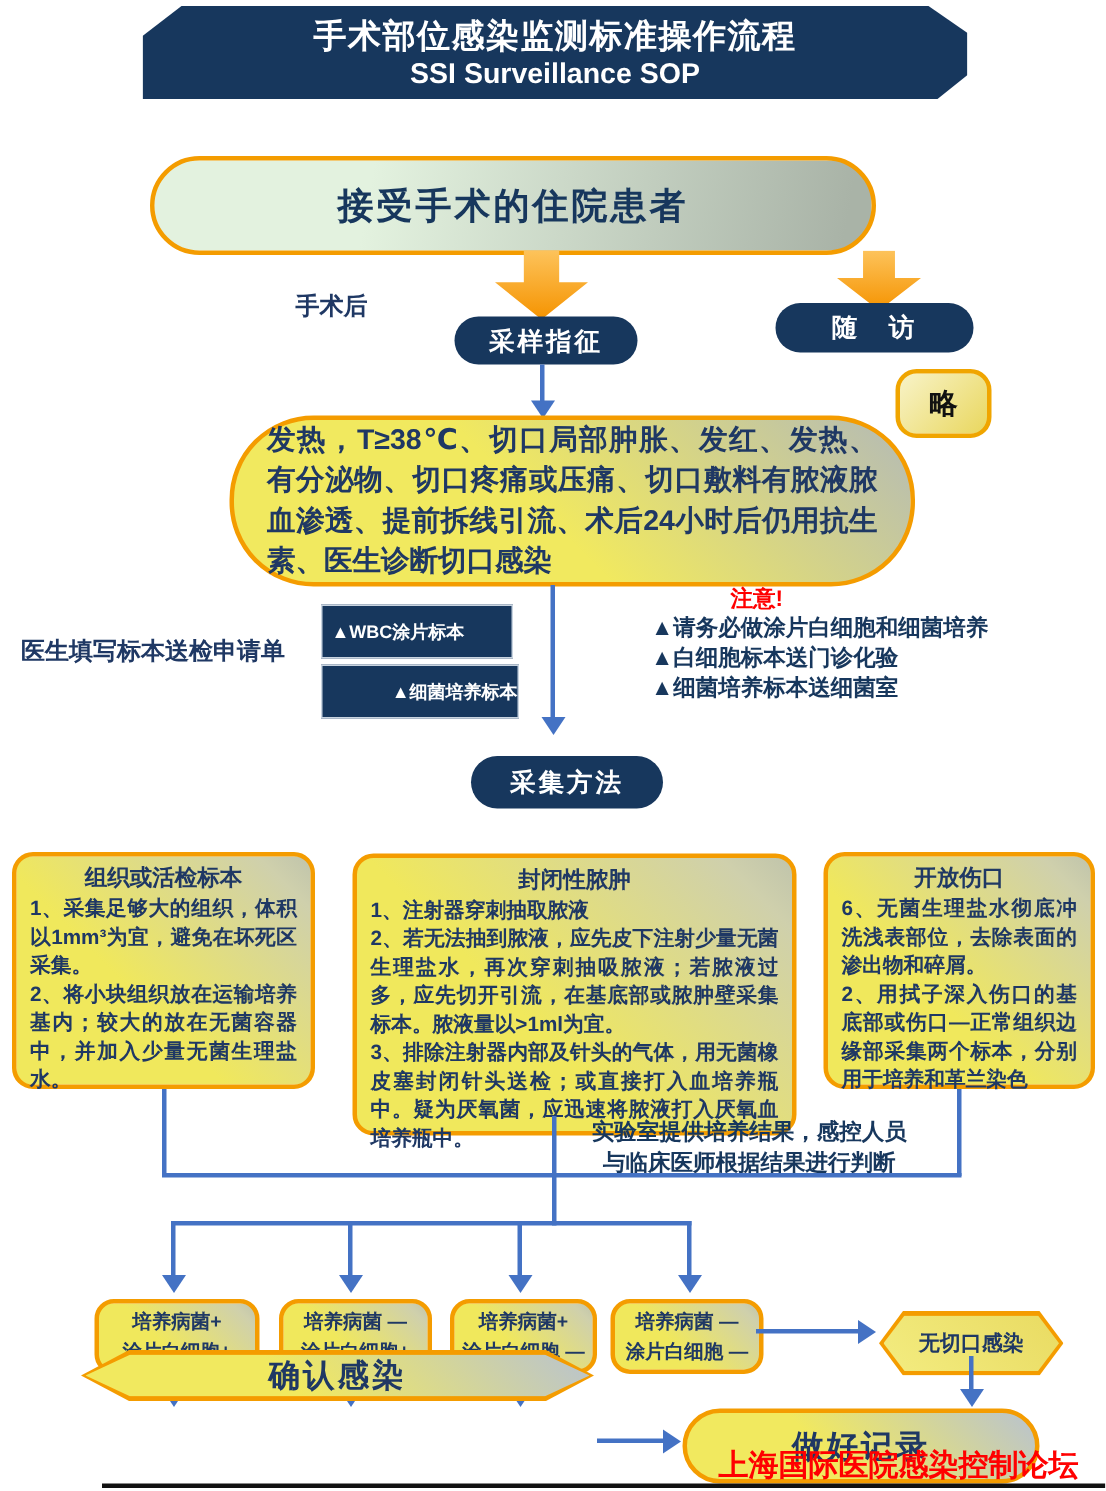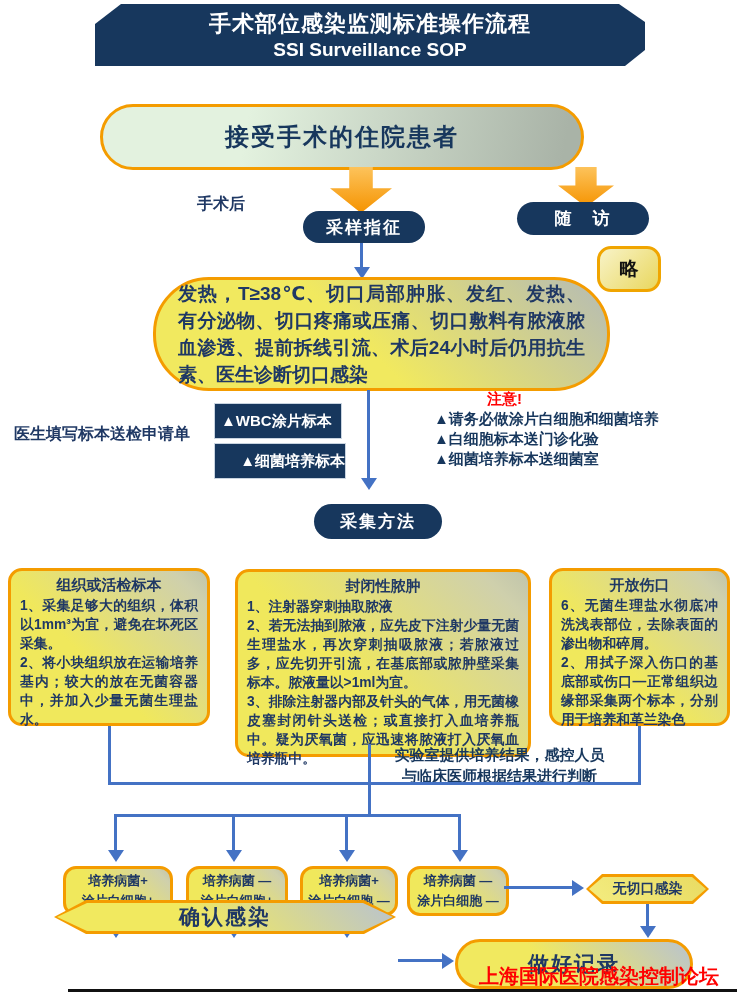--- a/index.html
+++ b/index.html
@@ -44,21 +44,21 @@
     display:flex;align-items:center;justify-content:center;text-align:justify;
     font-size:19px;line-height:1.43;background:linear-gradient(45deg,#f1e95f 45%,#babfae 95%);
   }
   
   .line{background:#4472C4;}
   .ah-down{width:0;height:0;border-left:8px solid transparent;border-right:8px solid transparent;border-top:12px solid #4472C4;}
   .ah-right{width:0;height:0;border-top:8px solid transparent;border-bottom:8px solid transparent;border-left:12px solid #4472C4;}
   
   .spec{
     background:#17375D;color:#fff;border:1px solid #c9d4e0;display:flex;align-items:center;
-    font-size:15px;font-weight:bold;padding-left:6px;
+    font-size:12px;font-weight:bold;padding-left:6px;
   }
   .label-navy{font-weight:bold;color:#1F3864;}
   .notes div{font-size:15px;font-weight:bold;line-height:20px;color:#17375D;}
   
   .mbox{border-radius:14px;padding:5px 9px;box-sizing:border-box;}
   .mbox .mtitle{text-align:center;font-size:15px;margin-bottom:1px;}
   .mbox .mbody{font-size:13.8px;line-height:1.38;white-space:pre-line;text-align:justify;}
   
   .rbox{border-radius:13px;border-width:3px;font-size:13px;line-height:1.55;display:flex;flex-direction:column;align-items:center;justify-content:center;text-align:center;}
   
@@ -189,21 +189,21 @@
   <div class="abs line" style="left:114px;top:913px;width:3px;height:14px;"></div>
   <div class="abs ah-down" style="left:108px;top:926px;"></div>
   <div class="abs line" style="left:232px;top:913px;width:3px;height:14px;"></div>
   <div class="abs ah-down" style="left:226px;top:926px;"></div>
   <div class="abs line" style="left:345px;top:913px;width:3px;height:14px;"></div>
   <div class="abs ah-down" style="left:339px;top:926px;"></div>
 
   <div class="abs line" style="left:504px;top:886px;width:68px;height:3px;"></div>
   <div class="abs ah-right" style="left:572px;top:880px;"></div>
 
-  <div class="abs hex-o" style="left:586px;top:874px;width:123px;height:30px;clip-path:polygon(16px 0,calc(100% - 16px) 0,100% 50%,calc(100% - 16px) 100%,16px 100%,0 50%);">
+  <div class="abs hex-o" style="left:586px;top:874px;width:123px;height:43px;clip-path:polygon(16px 0,calc(100% - 16px) 0,100% 50%,calc(100% - 16px) 100%,16px 100%,0 50%);">
     <div class="hex-i" style="clip-path:polygon(14px 0,calc(100% - 14px) 0,100% 50%,calc(100% - 14px) 100%,14px 100%,0 50%);background:linear-gradient(45deg,#f3ec80,#e9db62);font-size:14px;">
       <span>无切口感染</span>
     </div>
   </div>
 
   <div class="abs line" style="left:646px;top:904px;width:3px;height:24px;"></div>
   <div class="abs ah-down" style="left:640px;top:926px;"></div>
 
   <div class="abs hex-o" style="left:54px;top:900px;width:342px;height:34px;clip-path:polygon(32px 0,calc(100% - 32px) 0,100% 50%,calc(100% - 32px) 100%,32px 100%,0 50%);">
     <div class="hex-i" style="clip-path:polygon(30px 0,calc(100% - 30px) 0,100% 50%,calc(100% - 30px) 100%,30px 100%,0 50%);background:linear-gradient(45deg,#f1e95f 40%,#b9c3cf 100%);font-size:21px;letter-spacing:2px;">

